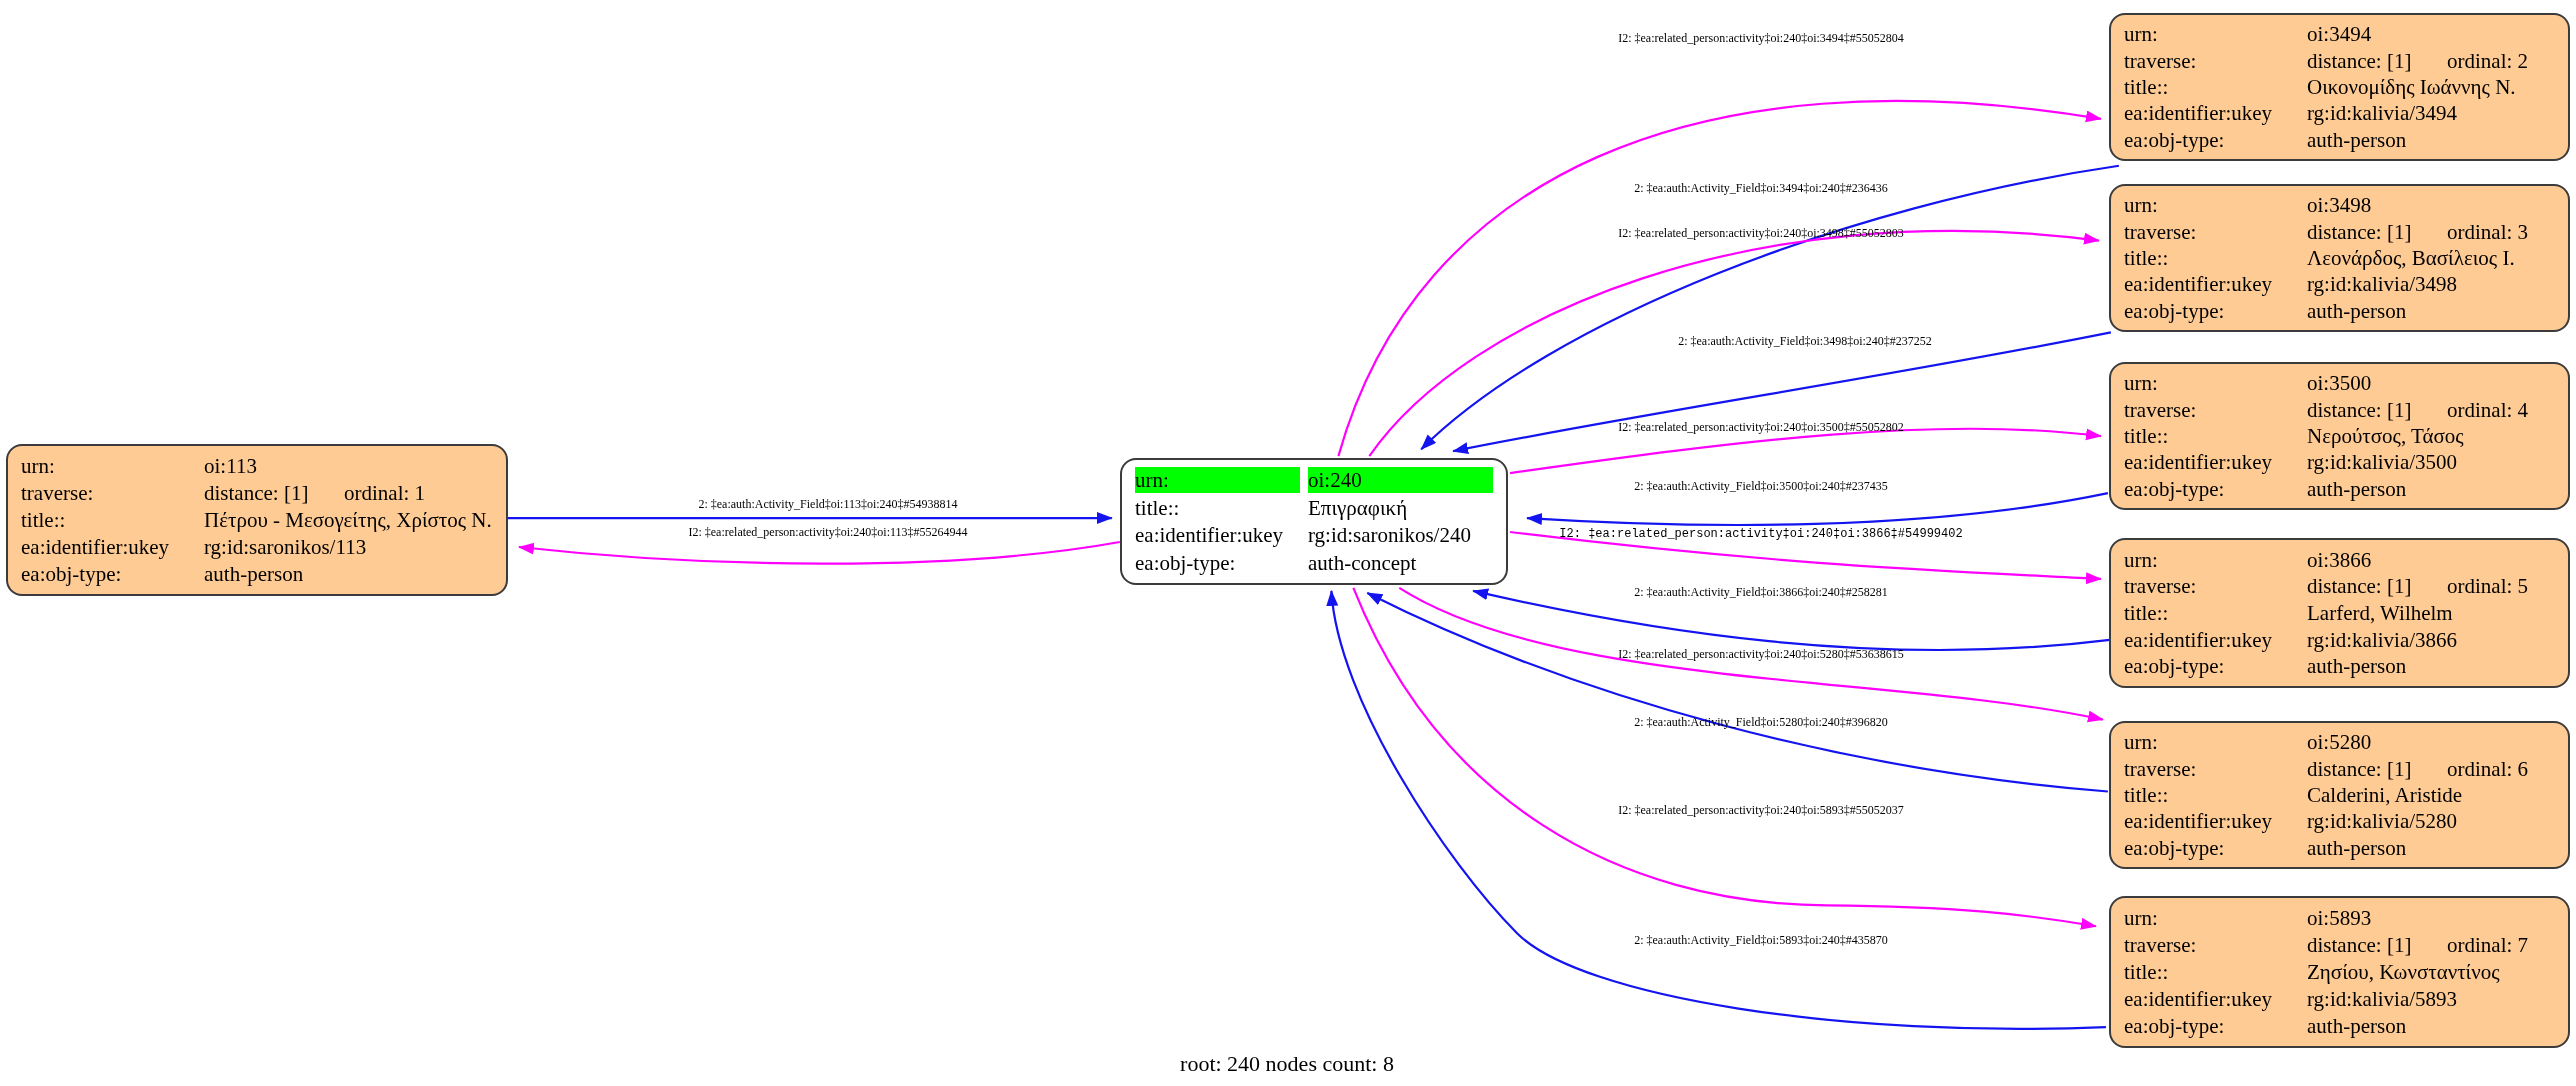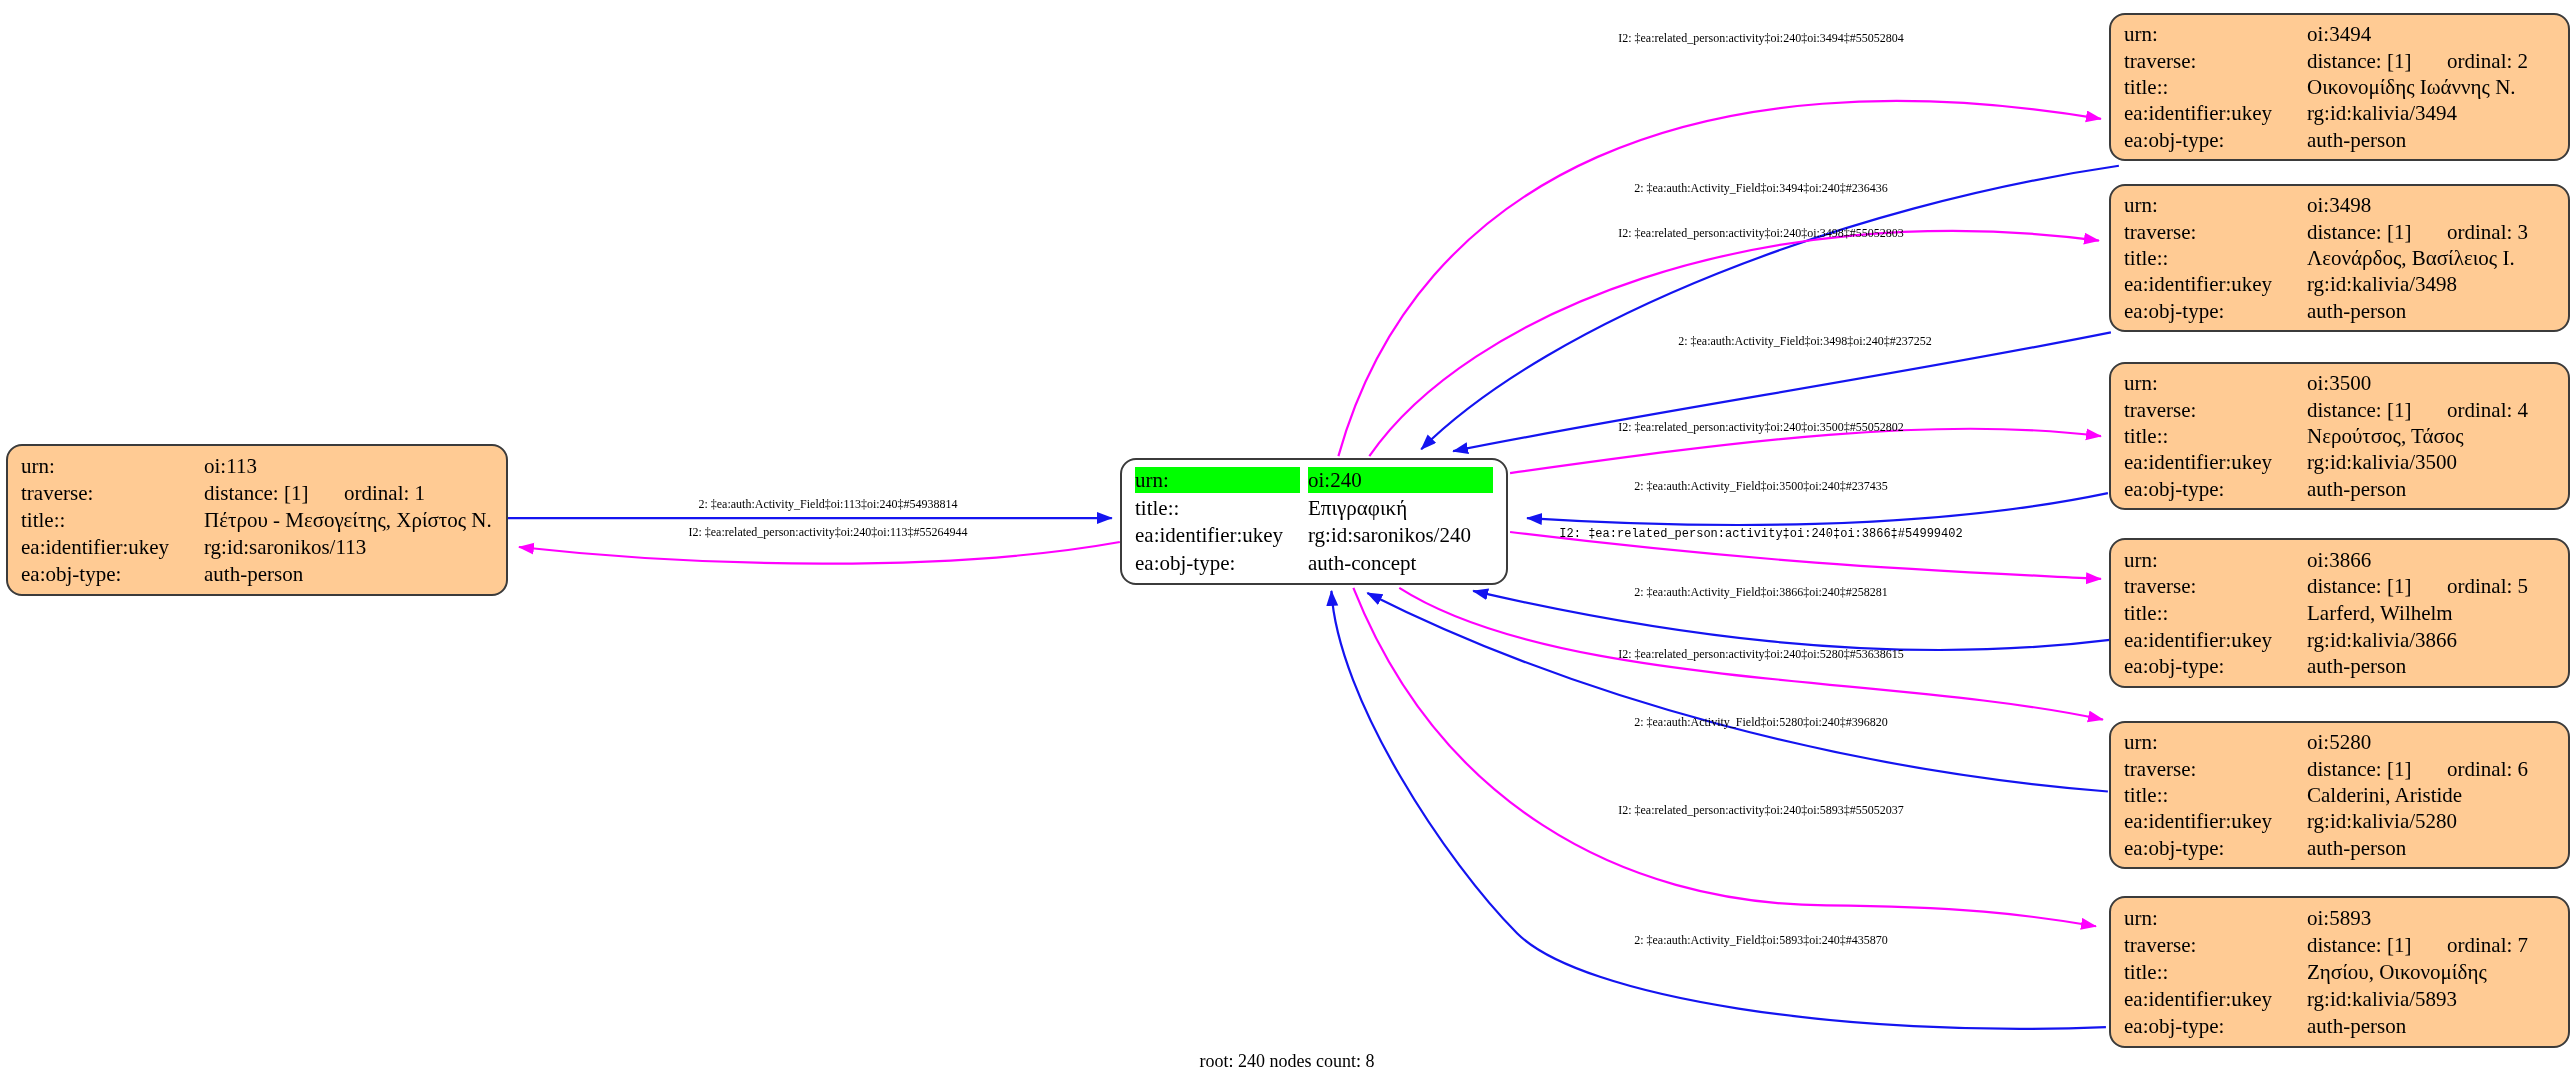--- a/index.html
+++ b/index.html
@@ -20,21 +20,21 @@
   .center .k{flex:0 0 165px;}
   .v{flex:1 1 auto;}
   .dist{display:inline-block;min-width:140px;}
   .hl{background:#00FF00;}
   .elabel{
     position:absolute;transform:translateX(-50%);
     font-size:12px;line-height:24px;white-space:nowrap;
   }
   .caption{
     position:absolute;transform:translateX(-50%);
-    font-size:18px;white-space:nowrap;
+    font-size:22px;white-space:nowrap;
   }
 </style>
 </head>
 <body>
 
 <svg class="edges-svg" viewBox="0 0 2581 1089" xmlns="http://www.w3.org/2000/svg">
   <defs>
     <marker id="arrow-blue" markerUnits="userSpaceOnUse" markerWidth="20" markerHeight="16" refX="15" refY="6" orient="auto">
       <path d="M0,0 L16,6 L0,12 Z" fill="#1414F0"></path>
     </marker>
@@ -225,21 +225,21 @@
   <div class="row">
       <span class="k">urn:</span>
       <span class="v">oi:5893</span>
     </div>
   <div class="row">
       <span class="k">traverse:</span>
       <span class="v"><span class="dist">distance: [1]</span><span>ordinal: 7</span></span>
     </div>
   <div class="row">
       <span class="k">title::</span>
-      <span class="v">Ζησίου, Οικονομίδης</span>
+      <span class="v">Ζησίου, Κωνσταντίνος</span>
     </div>
   <div class="row">
       <span class="k">ea:identifier:ukey</span>
       <span class="v">rg:id:kalivia/5893</span>
     </div>
   <div class="row">
       <span class="k">ea:obj-type:</span>
       <span class="v">auth-person</span>
     </div>
 </div>

